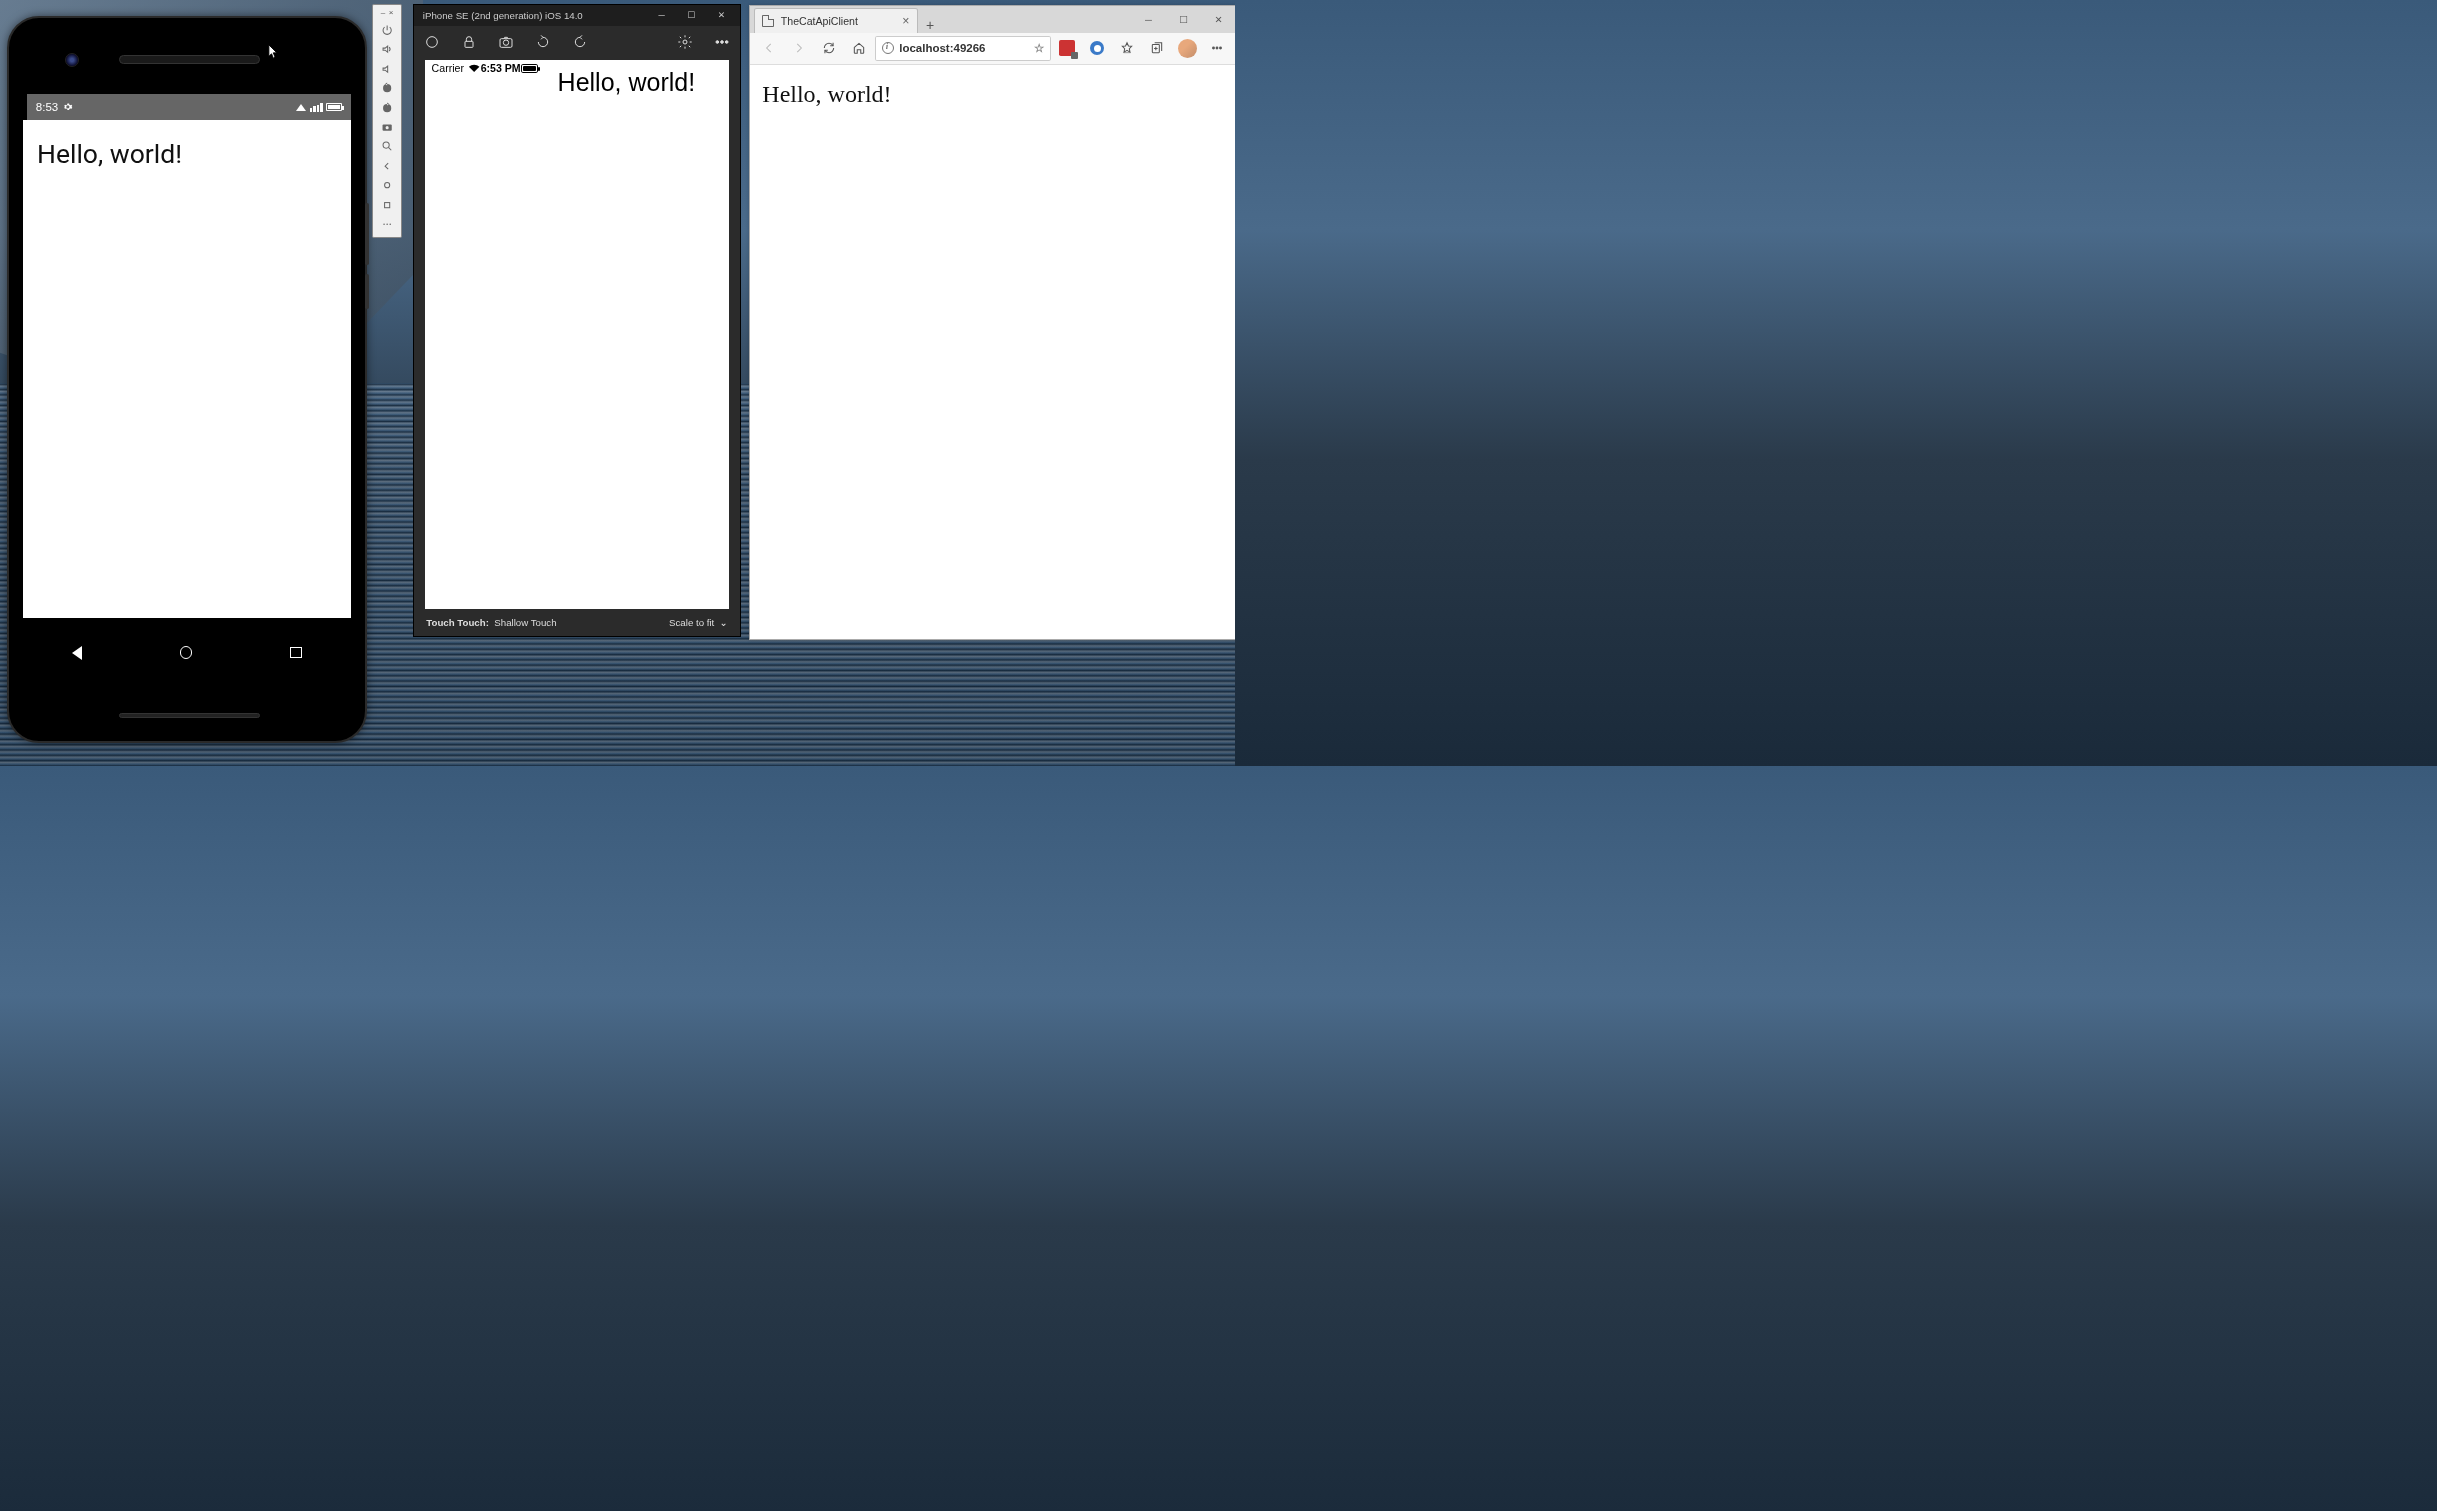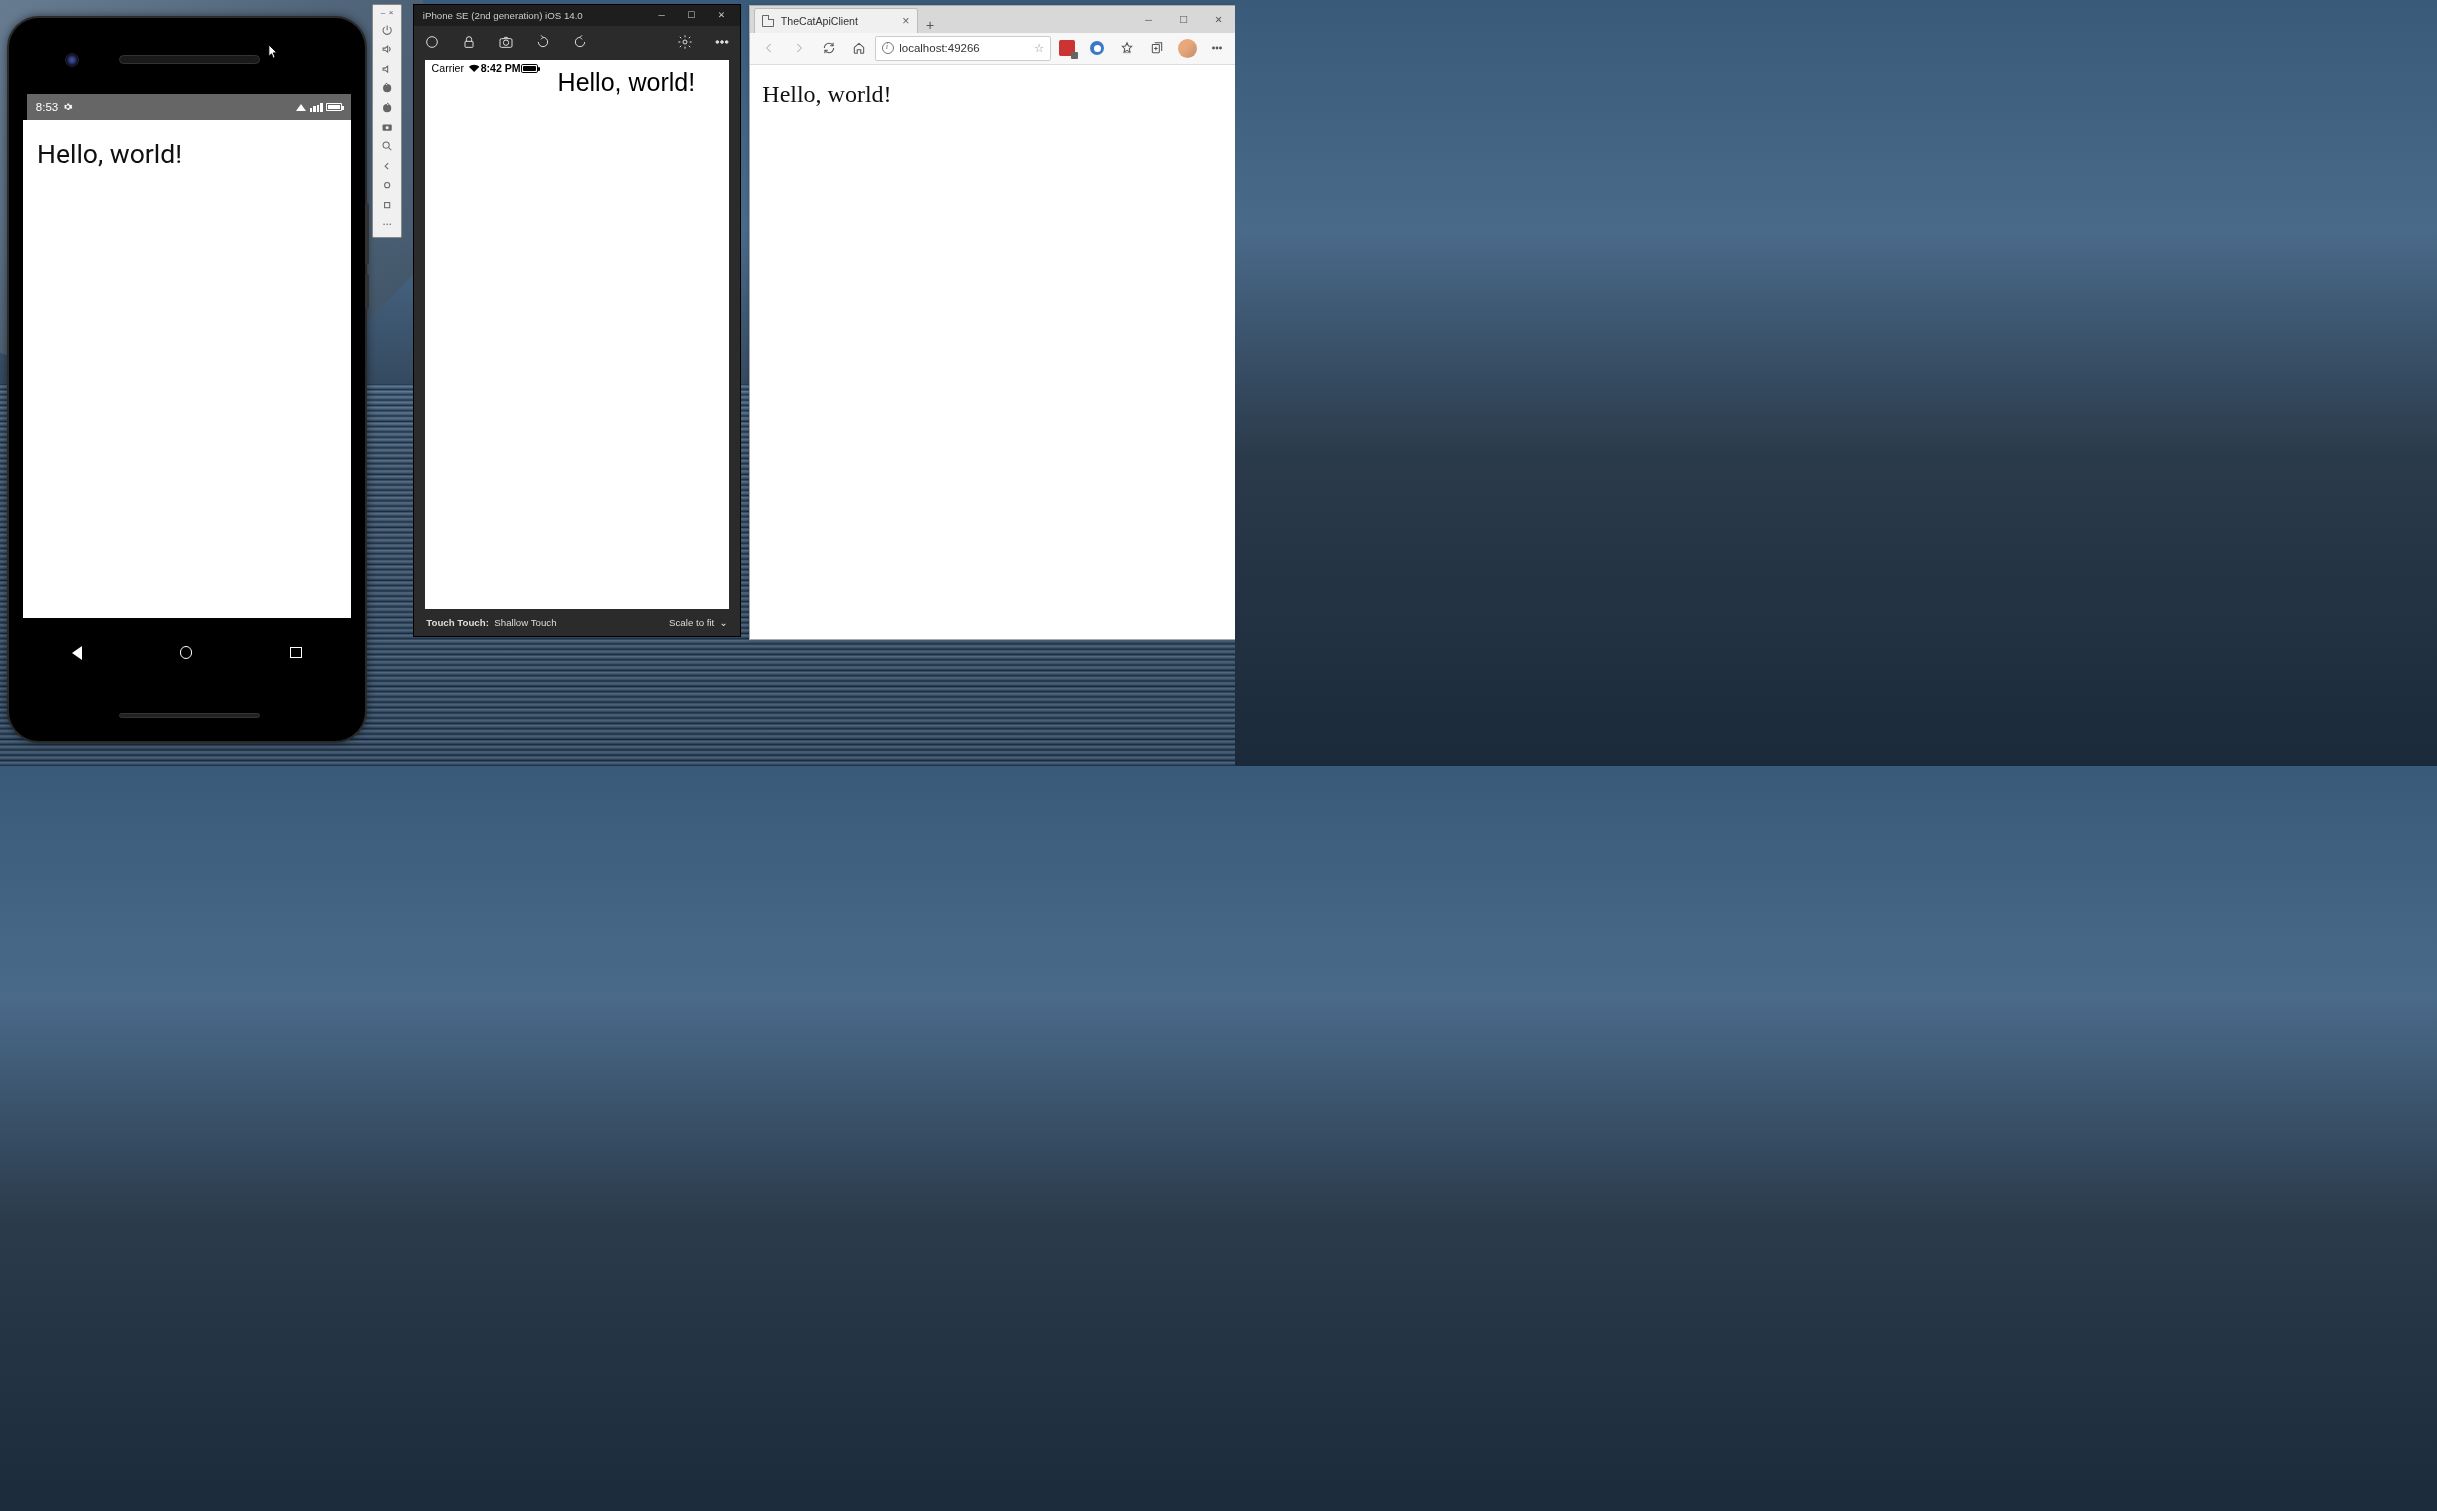--- a/index.html
+++ b/index.html
@@ -259,20 +259,21 @@
   .browser-winbtns { margin-left: auto; display: flex; height: 26.5px; }
   .bwin-btn { width: 35px; display:flex; align-items:center; justify-content:center; color:#555; font-size:9.7px; cursor:pointer; }
   .browser-toolbar {
     height: 32px;
     background: #f7f7f7;
     border-bottom: 0.9px solid #ddd;
     display: flex;
     align-items: center;
     padding: 0 5.3px;
     gap: 3.5px;
+    font-weight: bold;
   }
   .btool { width: 26.5px; height: 26.5px; display:flex; align-items:center; justify-content:center; color:#555; cursor:pointer; }
   .btool.disabled { color: #bbb; }
   .btool svg { width: 14px; height: 14px; stroke: currentColor; fill: none; stroke-width: 1.8; }
   .addrbar {
     flex: 1;
     height: 25px;
     background: #fff;
     border: 0.9px solid #ccc;
     border-radius: 1.8px;
@@ -482,21 +483,21 @@
   </div>
 
   <div class="ios-screen">
     <div class="ios-statusbar">
       <div class="ios-status-left">
         <span>Carrier</span>
         <svg width="12.3" height="8.8" viewBox="0 0 14 10">
             <path d="M7 9L1 3a9 9 0 0112 0L7 9z" fill="#000"></path>
           </svg>
       </div>
-      <span style="font-weight:600">8:42 PM</span>
+      <span style="font-weight:600">6:53 PM</span>
       <span class="ios-battery">
           <span class="fill"></span>
         </span>
     </div>
     <div class="ios-hello">Hello, world!</div>
   </div>
 
   <div class="ios-footer">
     <div class="ios-footer-left">
       <b>Touch Touch:</b>

